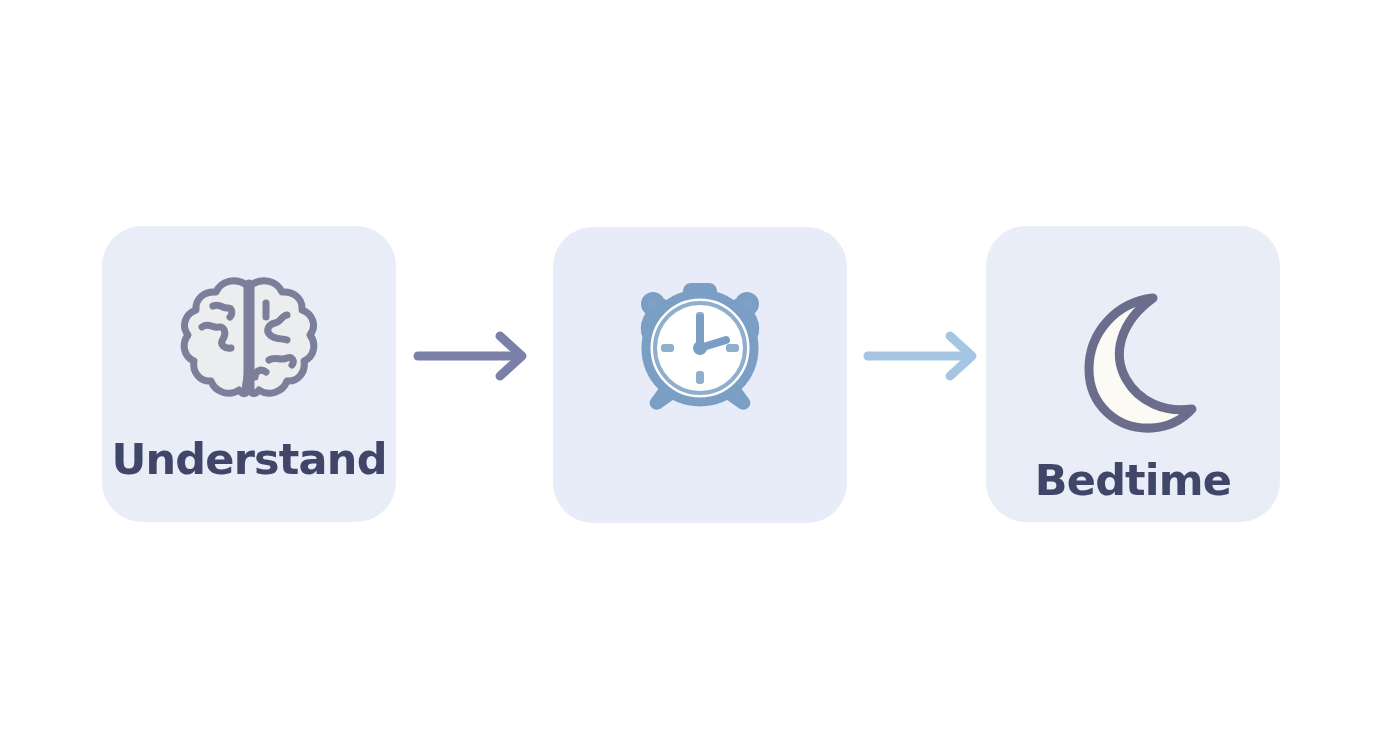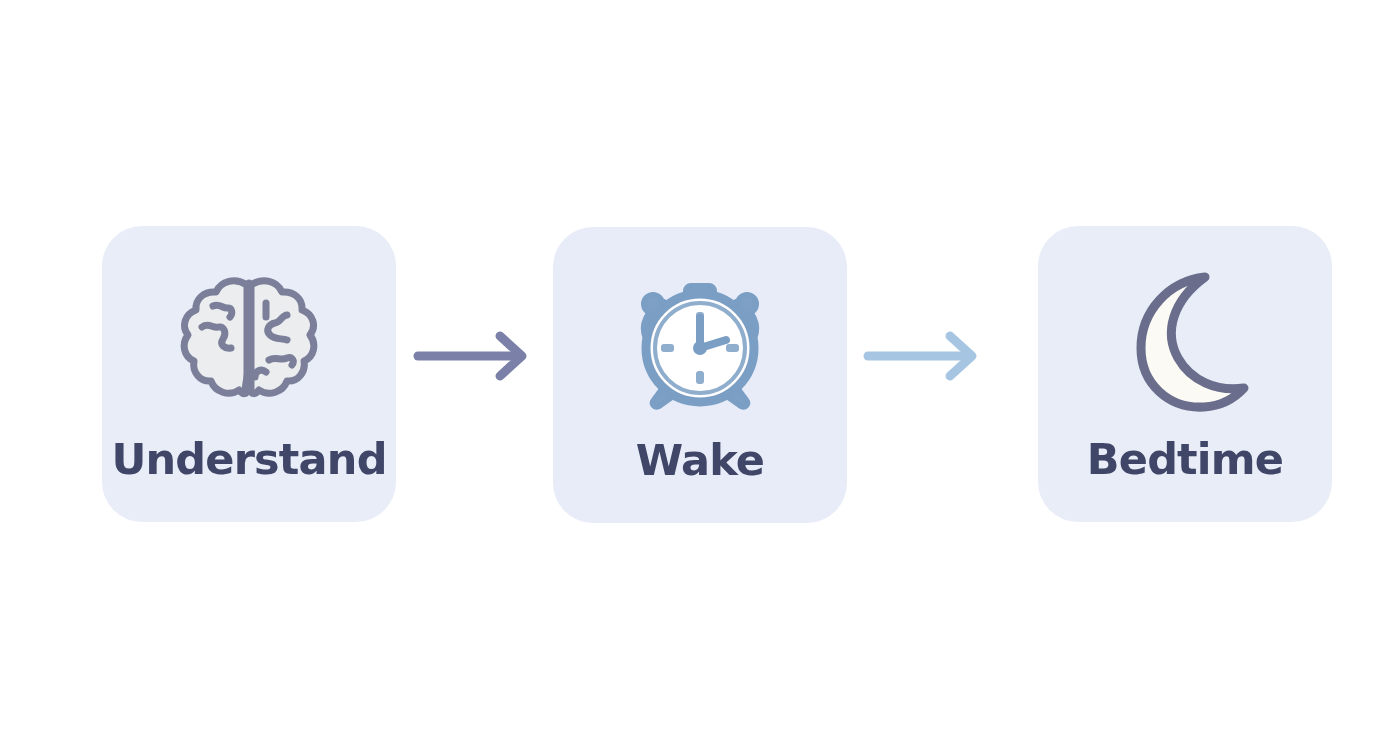--- a/index.html
+++ b/index.html
@@ -31,21 +31,21 @@
     border-radius: 40px;
     background: #e7ecf8;
     display: flex;
     flex-direction: column;
     align-items: center;
     justify-content: flex-start;
     box-sizing: border-box;
   }
   .card-1 { left: 102px; top: 226px; background: #e8edf8; }
   .card-2 { left: 553px; top: 227px; background: #e7ecf8; }
-  .card-3 { left: 1038px; top: 226px; background: #e8edf7; }
+  .card-3 { left: 986px; top: 226px; background: #e8edf7; justify-content: center; }
 
   .icon-holder {
     width: 170px;
     height: 170px;
     margin-top: 28px;
     display: flex;
     align-items: center;
     justify-content: center;
   }
   .icon-holder svg { display: block; overflow: visible; }
@@ -159,21 +159,20 @@
           <rect x="106" y="84" width="13" height="8" rx="3"></rect>
         </g>
 
         <g fill="none" stroke="#7a9ec4" stroke-width="8" stroke-linecap="round">
           <line x1="80" y1="88" x2="80" y2="58"></line>
           <line x1="80" y1="88" x2="106" y2="80"></line>
         </g>
         <circle cx="80" cy="88" r="7" fill="#7a9ec4"></circle>
       </svg>
     </div>
-    <div class="card-label">Wake</div>
   </div>
 
   <div class="flow-arrow arrow-2">
     <svg width="124" height="56" viewBox="0 0 124 56" aria-hidden="true">
       <g fill="none" stroke="#a6c5e2" stroke-width="9" stroke-linecap="round" stroke-linejoin="round">
         <line x1="6" y1="28" x2="108" y2="28"></line>
         <polyline points="88,8 110,28 88,48"></polyline>
       </g>
     </svg>
   </div>

